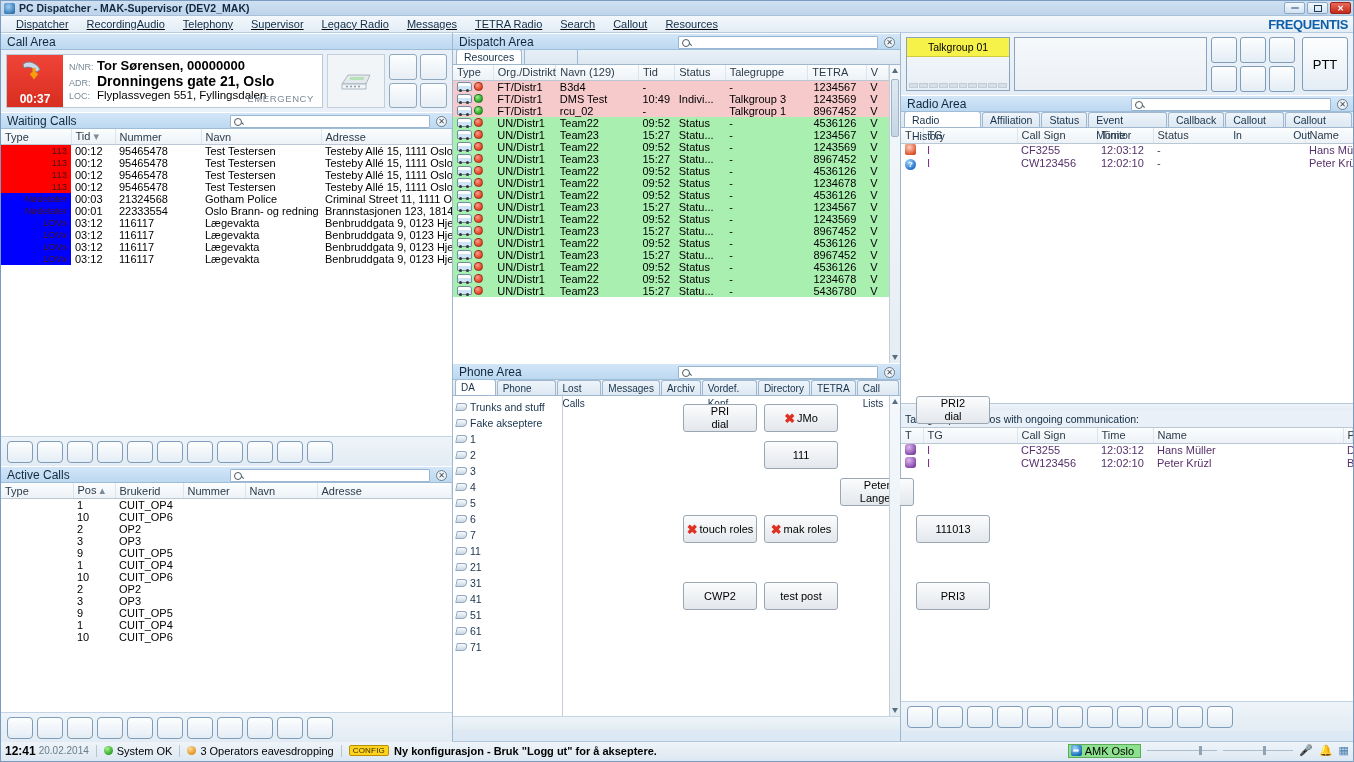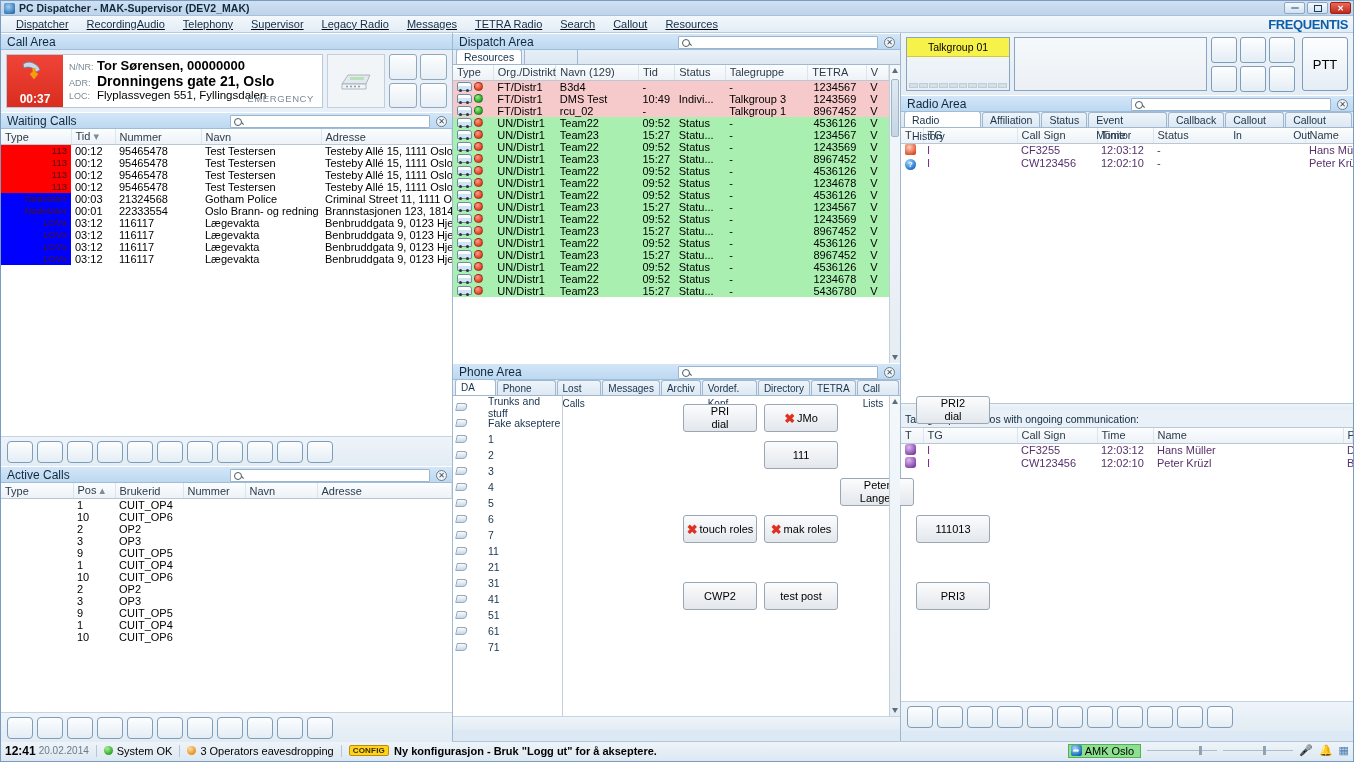--- a/index.html
+++ b/index.html
@@ -116,21 +116,21 @@
   .sb2 { width:24px;height:20px;border:1px solid #7f9cb8;border-radius:3px;background:linear-gradient(#fdfefe,#e4edf5);}
   
   .phone-tabs { height:16px; background:linear-gradient(#e9f1f8,#dce7f1); display:flex; align-items:flex-end;
                 padding-left:2px; border-bottom:1px solid #9fb8d0;}
   .ptab { height:15px; padding:0 5px; font-size:10px; line-height:15px; border:1px solid #9fb8d0;
           border-bottom:none; background:linear-gradient(#eef4fa,#dde8f2); margin-right:1px;
           border-radius:3px 3px 0 0; color:#18324b;}
   .ptab.active { background:#fff; height:16px; line-height:16px;}
   .phone-body { display:flex; background:#fff; height:320px; }
   .dakey-list { width:110px; border-right:1px solid #c3ced8; padding:3px 0 0 3px; background:#fff;}
-  .dakey { display:flex; align-items:center; gap:21px; height:16px; font-size:10.5px; color:#17334d;}
+  .dakey { display:flex; align-items:center; gap:3px; height:16px; font-size:10.5px; color:#17334d;}
   .keyicon { width:11px;height:8px;display:inline-block;
              background:linear-gradient(#f8fbfd,#c9d8e6); border:1px solid #93a9bd;
              border-radius:1px 4px 4px 1px; transform:skewX(-12deg);}
   .dakey-canvas { flex:1; position:relative; }
   .dkbtn { position:absolute; border:1px solid #9aa7b3; border-radius:3px;
            background:linear-gradient(#fbfcfd,#e3e7ec); font-size:11px;
            display:flex; align-items:center; justify-content:center; text-align:center; line-height:13px;}
   .redx { color:#e03020; font-weight:bold; font-size:13px; margin-right:2px;}
   
   .tg-body { height:62px; background:linear-gradient(#eef4f9,#e4edf5); display:flex; gap:4px;
@@ -163,21 +163,21 @@
   .statusbar { height:18px; background:linear-gradient(#eef4f9,#dfe9f2); border-top:1px solid #b0c6da;
                display:flex; align-items:center; padding:0 4px; gap:0px; font-size:11px;}
   .sb-time { font-weight:bold; font-size:12px; }
   .sb-date { color:#6a7b89; font-size:10px; margin-left:3px;}
   .sb-sep { width:1px; height:12px; background:#b6c6d4; margin:0 7px;}
   .sb-dot-green { width:9px;height:9px;border-radius:50%;display:inline-block;margin-right:4px;
                   background:radial-gradient(circle at 35% 30%,#a8f08d,#1f9c1f 80%);}
   .sb-dot-orange { width:9px;height:9px;border-radius:50%;display:inline-block;margin-right:4px;
                   background:radial-gradient(circle at 35% 30%,#ffdca0,#e08a10 80%);}
   .config-badge { background:#ffd21e; border:1px solid #b99100; color:#3a2d00; font-size:8px;
-                  font-weight:bold; padding:0 3px; border-radius:2px; letter-spacing:0.2px;}
+                  font-weight:normal; padding:0 3px; border-radius:2px; letter-spacing:0.2px;}
   .sb-right { margin-left:auto; display:flex; align-items:center; gap:6px;}
   .amk { background:#8de08d; border:1px solid #5aab5a; display:flex; align-items:center;
          gap:3px; padding:0 6px 0 2px; height:14px; font-size:11px;}
   .amk .ic { width:11px;height:11px;border-radius:2px;
              background:radial-gradient(circle at 35% 30%,#9ed6ff,#0d66b0 80%); color:#fff;
              font-size:8px; line-height:11px; text-align:center;}
   .slider { width:70px; height:1px; background:#aebdc9; position:relative;}
   .slider i { position:absolute; width:3px; height:9px; background:#8fa3b4; top:-4px;}
   .mic-ic { font-size:11px; }
   .scroll-v { width:11px; background:linear-gradient(#f4f8fb,#e6edf3); border-left:1px solid #c2ced9;

